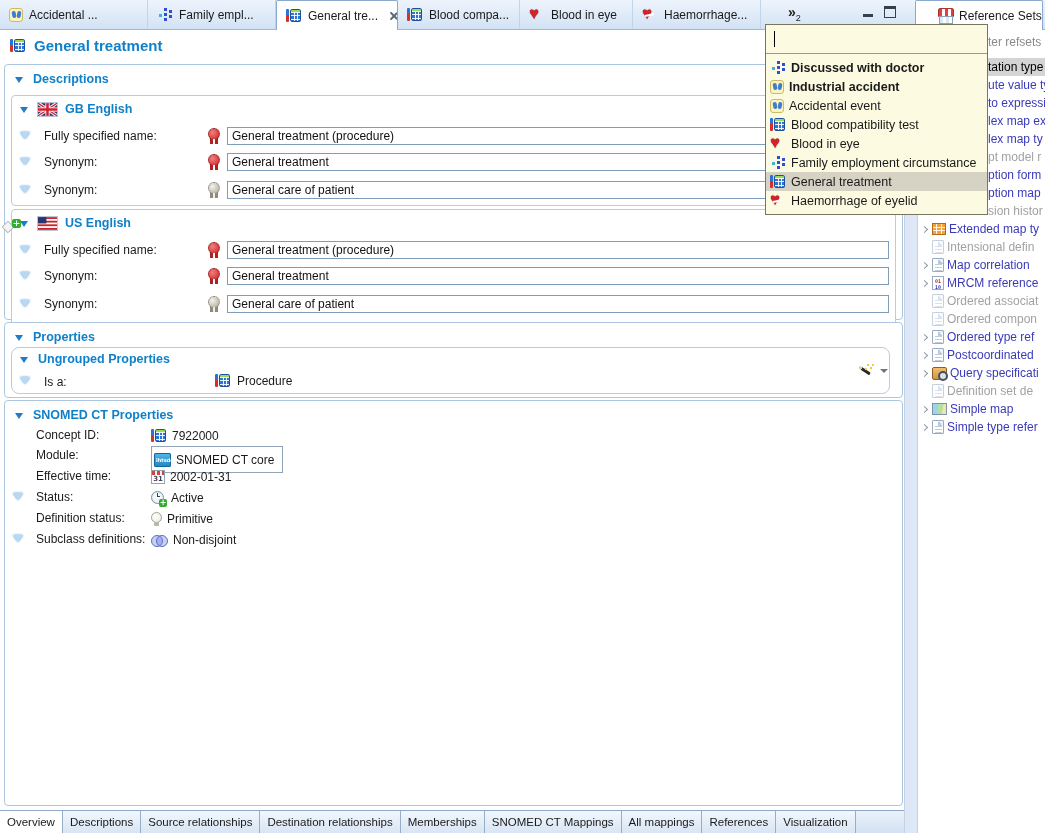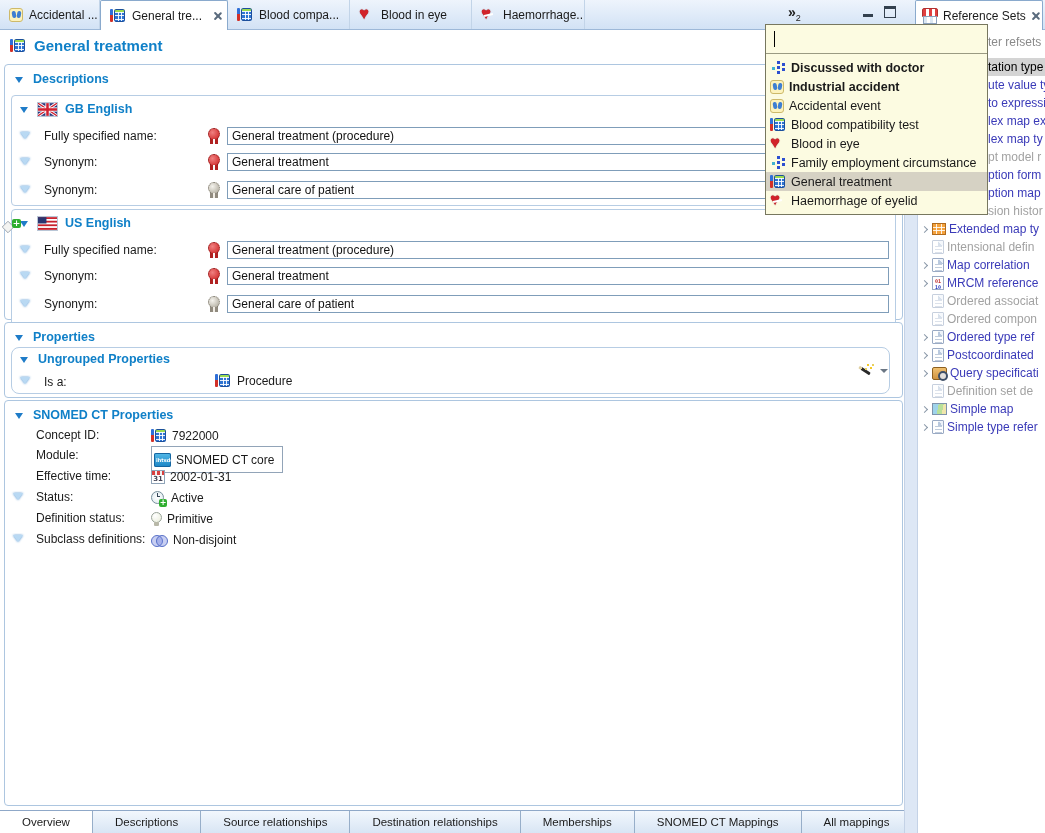--- a/index.html
+++ b/index.html
@@ -4,36 +4,36 @@
 <style>
   *{margin:0;padding:0;box-sizing:border-box}
   html,body{width:1045px;height:833px}
   body{font-family:"Liberation Sans","DejaVu Sans",sans-serif;font-size:12px;color:#1a1a1a;background:#fff;position:relative;overflow:hidden}
   .root{position:absolute;inset:0}
 
   
   .topbar{position:absolute;left:0;top:0;width:1045px;height:30px;background:linear-gradient(#eef4fc,#d2e2f5);border-bottom:1px solid #9db8d8}
   .etabs{position:absolute;left:0;top:0;height:30px;display:flex}
   .etab{height:29px;display:flex;align-items:center;gap:6px;padding:0 8px 0 9px;border-right:1px solid #c2d4e8;font-size:12px;white-space:nowrap;overflow:hidden;cursor:default}
-  .etab:nth-of-type(1){width:100px}
+  .etab:nth-of-type(1){width:148px}
   .etab:nth-of-type(2){width:128px}
   .etab:nth-of-type(3){width:122px}
   .etab:nth-of-type(4){width:122px}
   .etab:nth-of-type(5){width:113px}
   .etab:nth-of-type(6){width:128px}
   .etab .xicon{display:none;margin-left:4px}
   .etab.active{background:#fff;border:1px solid #8aaacd;border-bottom:none;border-radius:2px 2px 0 0;height:30px;z-index:2}
   .etab.active .xicon{display:inline-block}
   .overflow-btn{position:absolute;left:788px;top:4px;font-weight:bold;color:#222;font-size:14px;cursor:default}
   .overflow-btn sub{font-size:9px;font-weight:normal}
   .win-min{position:absolute;left:862px;top:7px;width:12px;height:12px}
   .win-min::before{content:"";position:absolute;left:1px;top:7px;width:10px;height:3px;background:#33404e}
   .win-max{position:absolute;left:884px;top:6px;width:12px;height:12px;border:1px solid #33404e}
   .win-max::before{content:"";position:absolute;left:0;top:0;width:10px;height:2px;background:#33404e}
-  .side-tab{position:absolute;left:915px;top:0;width:128px;height:30px;background:#fff;border:1px solid #8aaacd;border-bottom:none;border-radius:2px 2px 0 0;display:flex;align-items:center;gap:5px;padding:0 6px;z-index:2}
+  .side-tab{position:absolute;left:915px;top:0;width:128px;height:30px;background:#fff;border:1px solid #8aaacd;border-bottom:none;border-radius:2px 2px 0 0;display:flex;align-items:center;gap:5px;padding:0 22px;z-index:2}
   .side-tab .lbl{white-space:nowrap}
 
   
   .canvas{position:absolute;left:0;top:30px;width:904px;height:780px;background:#fff}
   .pgtitle{position:absolute;left:10px;top:7px;display:flex;align-items:center;gap:8px}
   .pgtitle .txt{font-size:15px;font-weight:bold;color:#1080c8}
 
   .sec{position:absolute;left:4px;width:899px;border:1px solid #adc6e0;border-radius:4px;background:#fff}
   #sec-desc{top:34px;height:256px}
   #sec-prop{top:292px;height:76px}
@@ -75,21 +75,21 @@
   [data-repeat="snomed.rows"] .prow:nth-of-type(5){top:108px}
   [data-repeat="snomed.rows"] .prow:nth-of-type(6){top:129px}
   .prow .rowchev{position:absolute;left:8px;top:4px;visibility:hidden}
   .prow.chev .rowchev{visibility:visible}
   .prow-label{position:absolute;left:31px;top:2px}
   .val-wrap{position:absolute;left:146px;top:0;display:flex;align-items:center;gap:5px;height:20px}
   .prow.boxed .val-wrap{border:1px solid #92a4b8;background:#fff;padding:0 8px 0 2px;height:27px}
 
   
   .bottombar{position:absolute;left:0;bottom:0;width:904px;height:23px;background:linear-gradient(#eaf2fb,#d3e1f3);border-top:1px solid #8fa8c8;display:flex}
-  .btab{height:22px;display:flex;align-items:center;padding:0 22px;border-right:1px solid #97aec9;font-size:11.5px;white-space:nowrap;background:linear-gradient(#f2f7fd,#d8e5f4);cursor:default}
+  .btab{height:22px;display:flex;align-items:center;padding:0 7px;border-right:1px solid #97aec9;font-size:11.5px;white-space:nowrap;background:linear-gradient(#f2f7fd,#d8e5f4);cursor:default}
   .btab.active{background:#fff}
 
   
   .scroll-strip{position:absolute;left:904px;top:30px;width:14px;bottom:0;background:#dde7f5;border-left:1px solid #c4d2e6;border-right:1px solid #c4d2e6}
 
   
   .side-panel{position:absolute;left:918px;top:30px;width:127px;bottom:0;background:#fff}
   .filter-frag{position:absolute;left:70px;top:5px;color:#8a8a8a}
   .frag-row{position:absolute;left:0;right:0;height:18px}
   .frag-row .ftxt{position:absolute;left:70px;top:2px;color:#3a3ab8;white-space:nowrap}
@@ -188,20 +188,25 @@
 
   <div class="topbar">
     <div class="etabs" data-repeat="editor_tabs.items">
 
         <div class="etab">
           <span class="icon i-event"></span>
           <span>Accidental ...</span>
 
         </div>
 
+        <div class="etab">
+          <span class="icon i-context"></span>
+          <span>Family empl...</span>
+
+        </div>
 
         <div class="etab active">
           <span class="icon i-procedure"></span>
           <span>General tre...</span>
           <span class="xicon"></span>
         </div>
 
         <div class="etab">
           <span class="icon i-procedure"></span>
           <span>Blood compa...</span>

